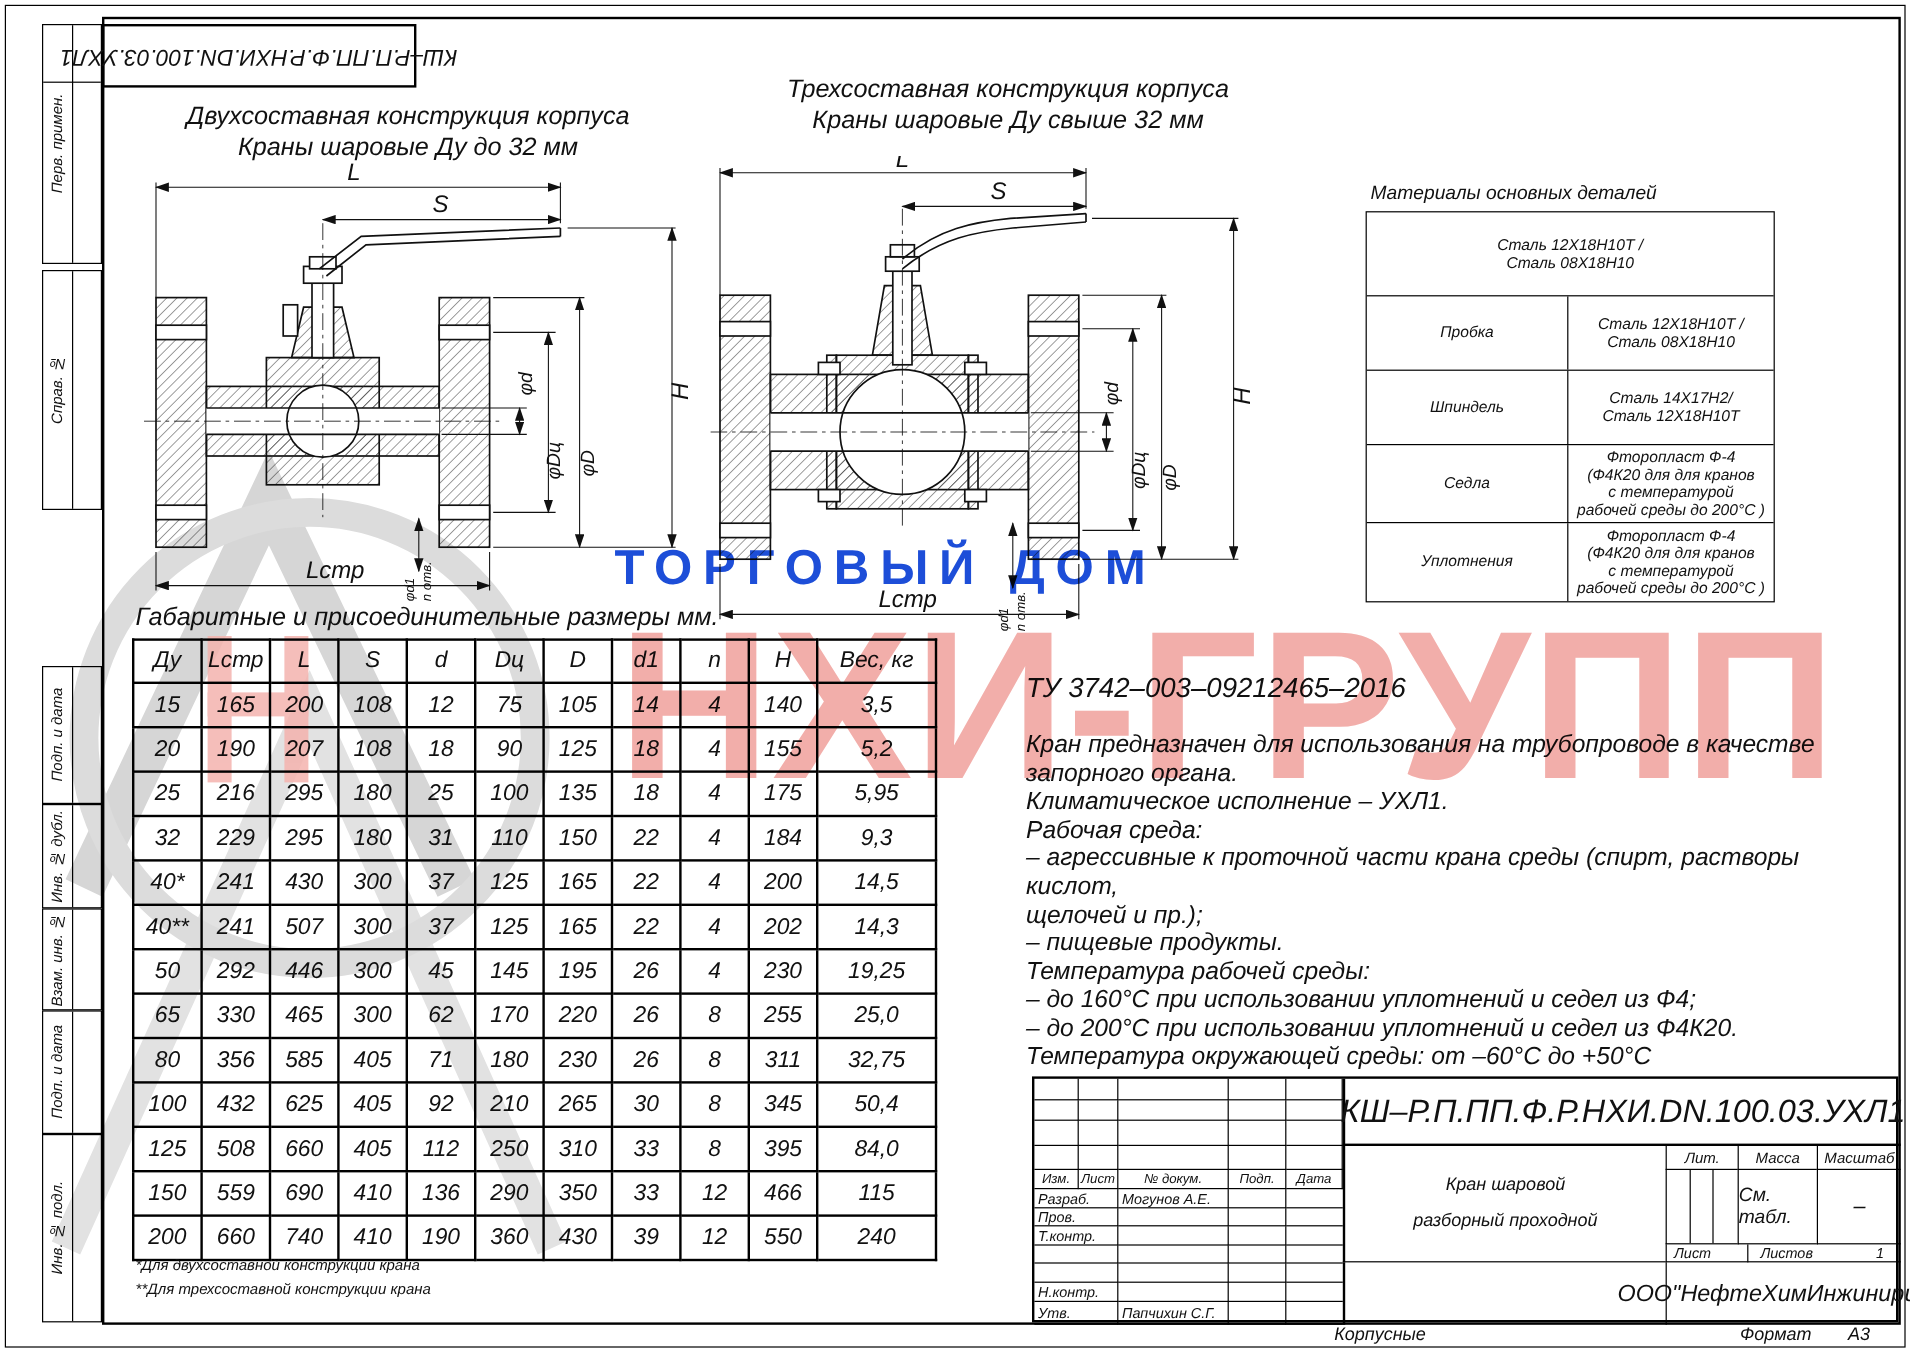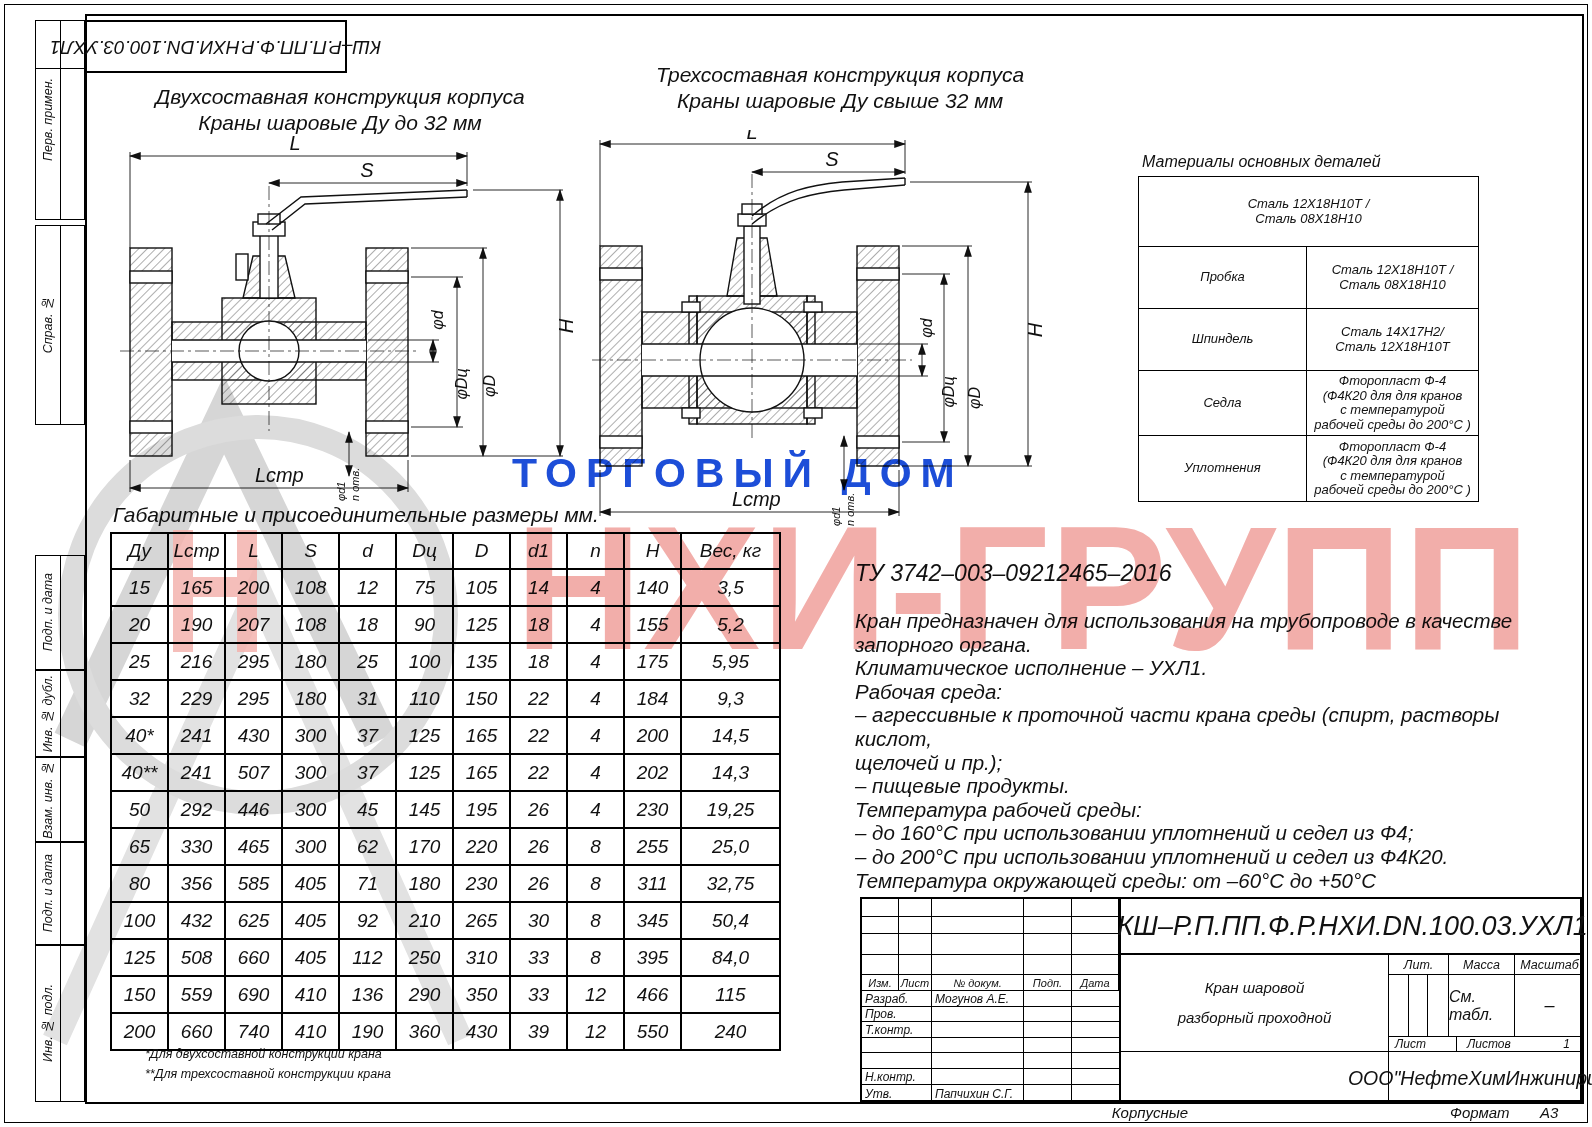--- a/index.html
+++ b/index.html
@@ -28,21 +28,21 @@
   .mat-name{width:168px;border-right:1px solid #000;display:flex;flex-direction:column;
             align-items:center;justify-content:center;font-size:13px;line-height:14.5px;text-align:center;box-sizing:border-box;}
   .mat-val{flex:1;display:flex;flex-direction:column;align-items:center;justify-content:center;
            font-size:13px;line-height:14.5px;text-align:center;}
   
   .dims-title{position:absolute;left:113px;top:503px;font-size:21px;}
   table.dims{position:absolute;left:110px;top:532px;border-collapse:collapse;table-layout:fixed;}
   table.dims th,table.dims td{border:2px solid #000;text-align:center;font-weight:normal;
        font-size:19px;padding:0;height:35px;}
   table.dims th{height:34px;}
-  .footnote{position:absolute;font-size:12.5px;margin-left:32px;}
+  .footnote{position:absolute;font-size:12.5px;}
   
   .specs{position:absolute;left:855px;top:560px;width:715px;}
   .specs .tu{font-size:23px;margin-bottom:22px;}
   .specs .ln{font-size:20.5px;line-height:23.6px;}
   
   .tb{position:absolute;left:860px;top:897px;width:722px;height:205px;border:2px solid #000;box-sizing:border-box;}
   .tb .cellb{border-right:1px solid #000;border-bottom:1px solid #000;box-sizing:border-box;}
   .tb-topgrid{position:absolute;left:0;top:0;width:257px;height:76px;display:grid;
       grid-template-columns:37px 33px 92px 48px 47px;grid-template-rows:18px 17px 21px 20px;}
   .tb-headrow{position:absolute;left:0;top:76px;width:257px;height:16px;display:grid;

